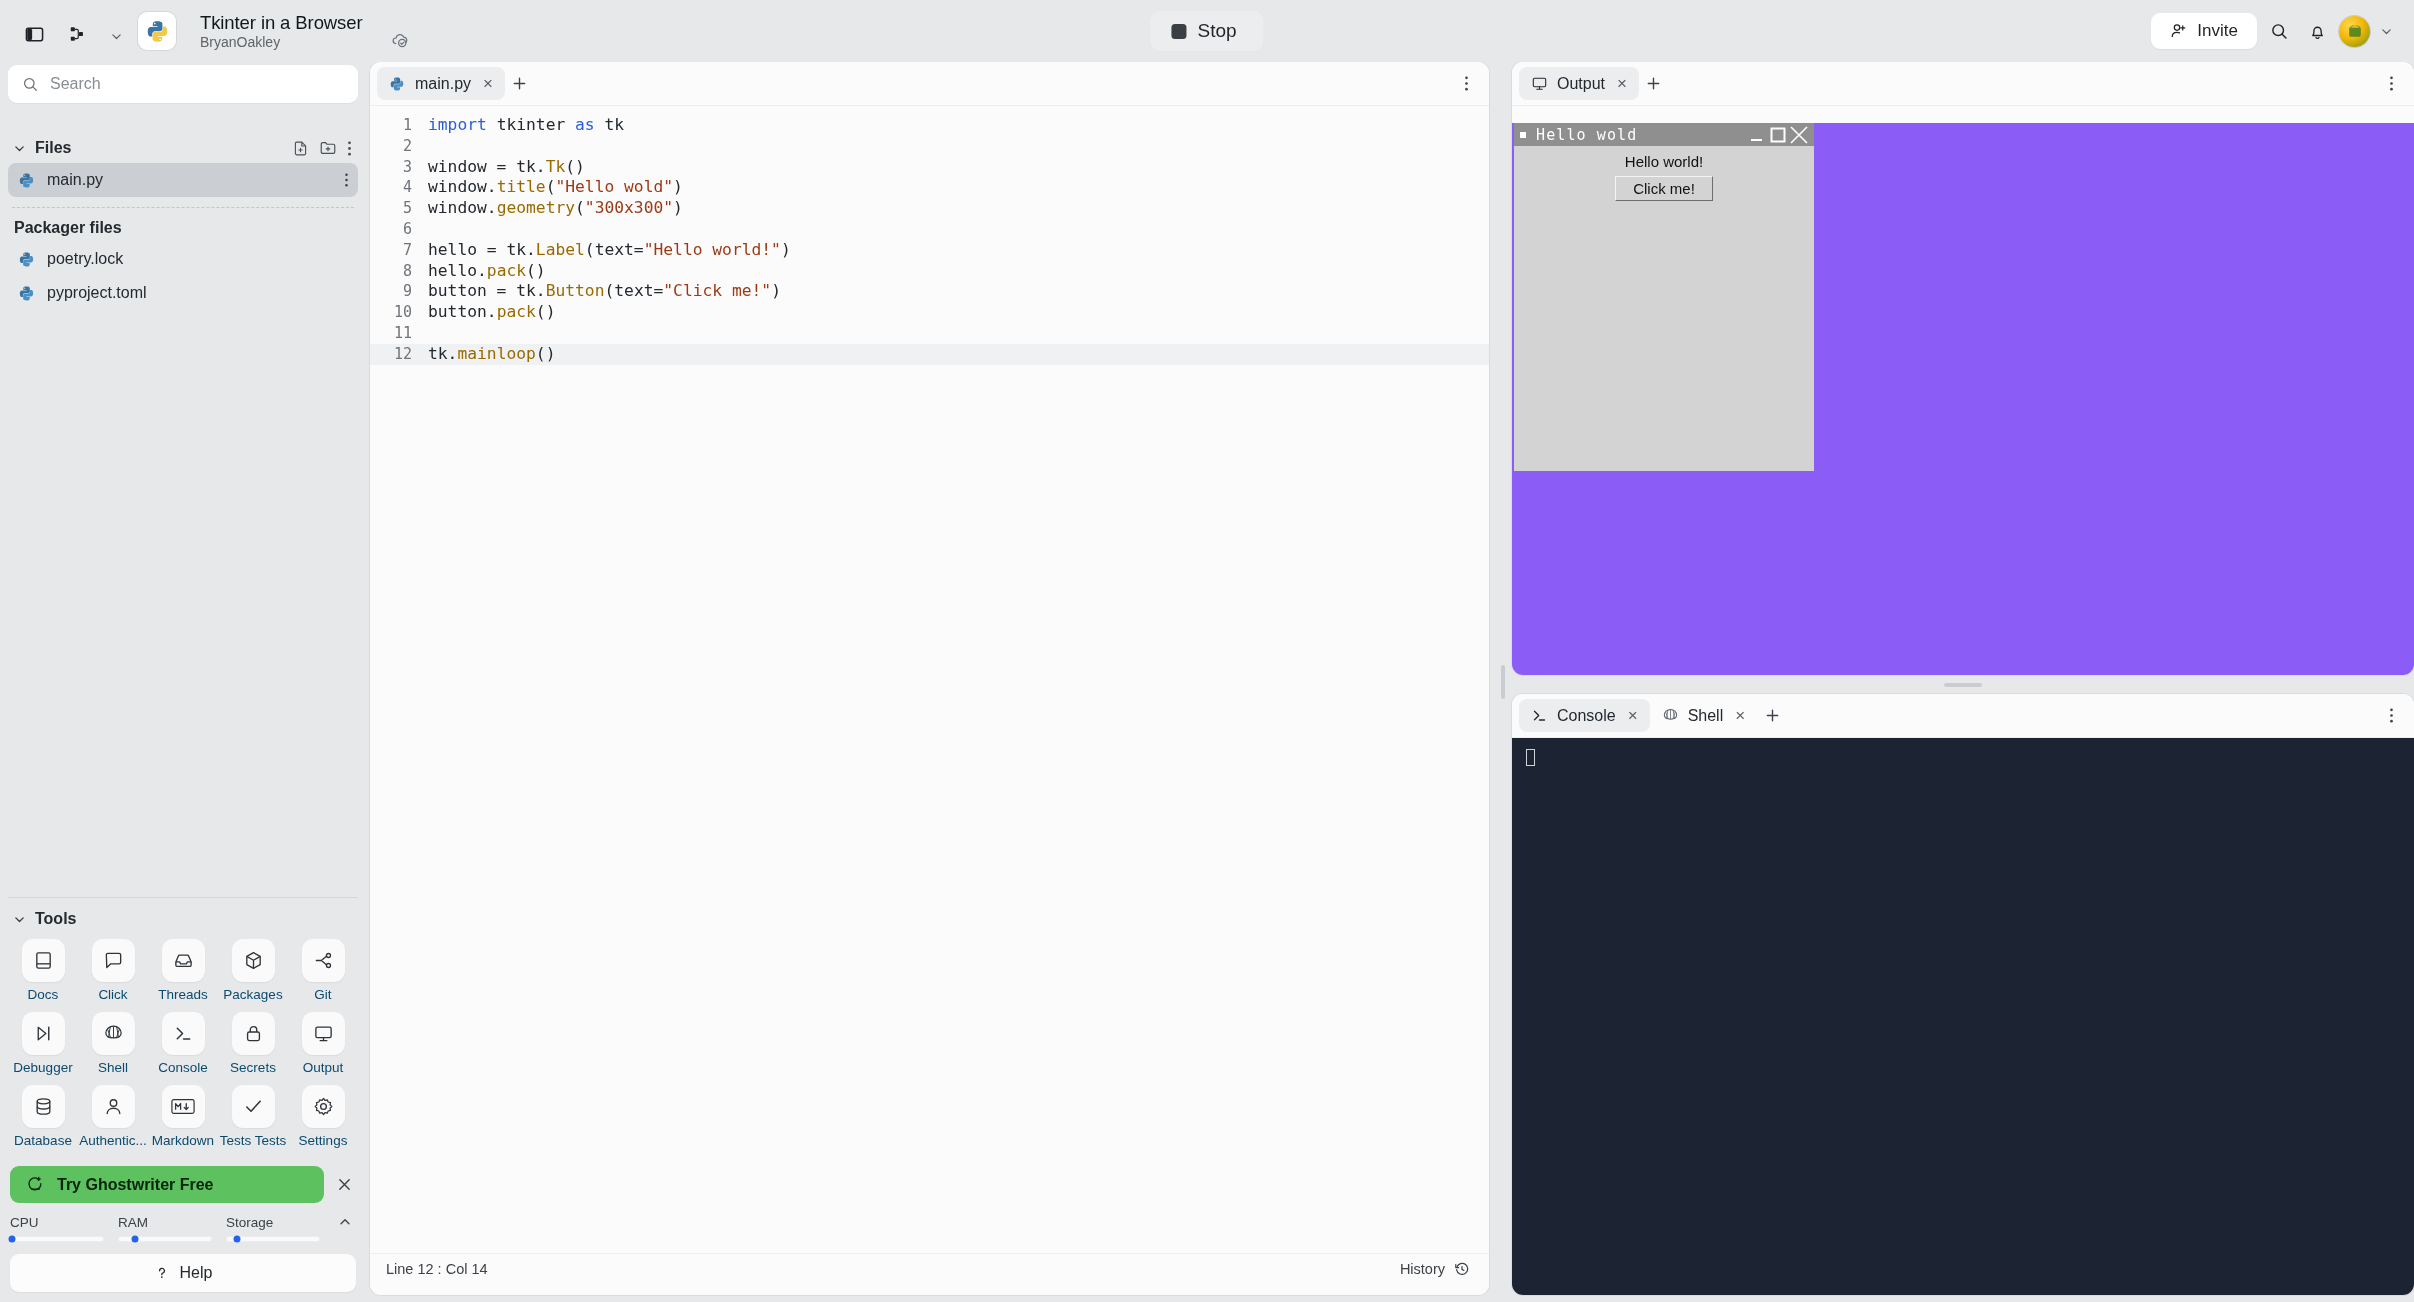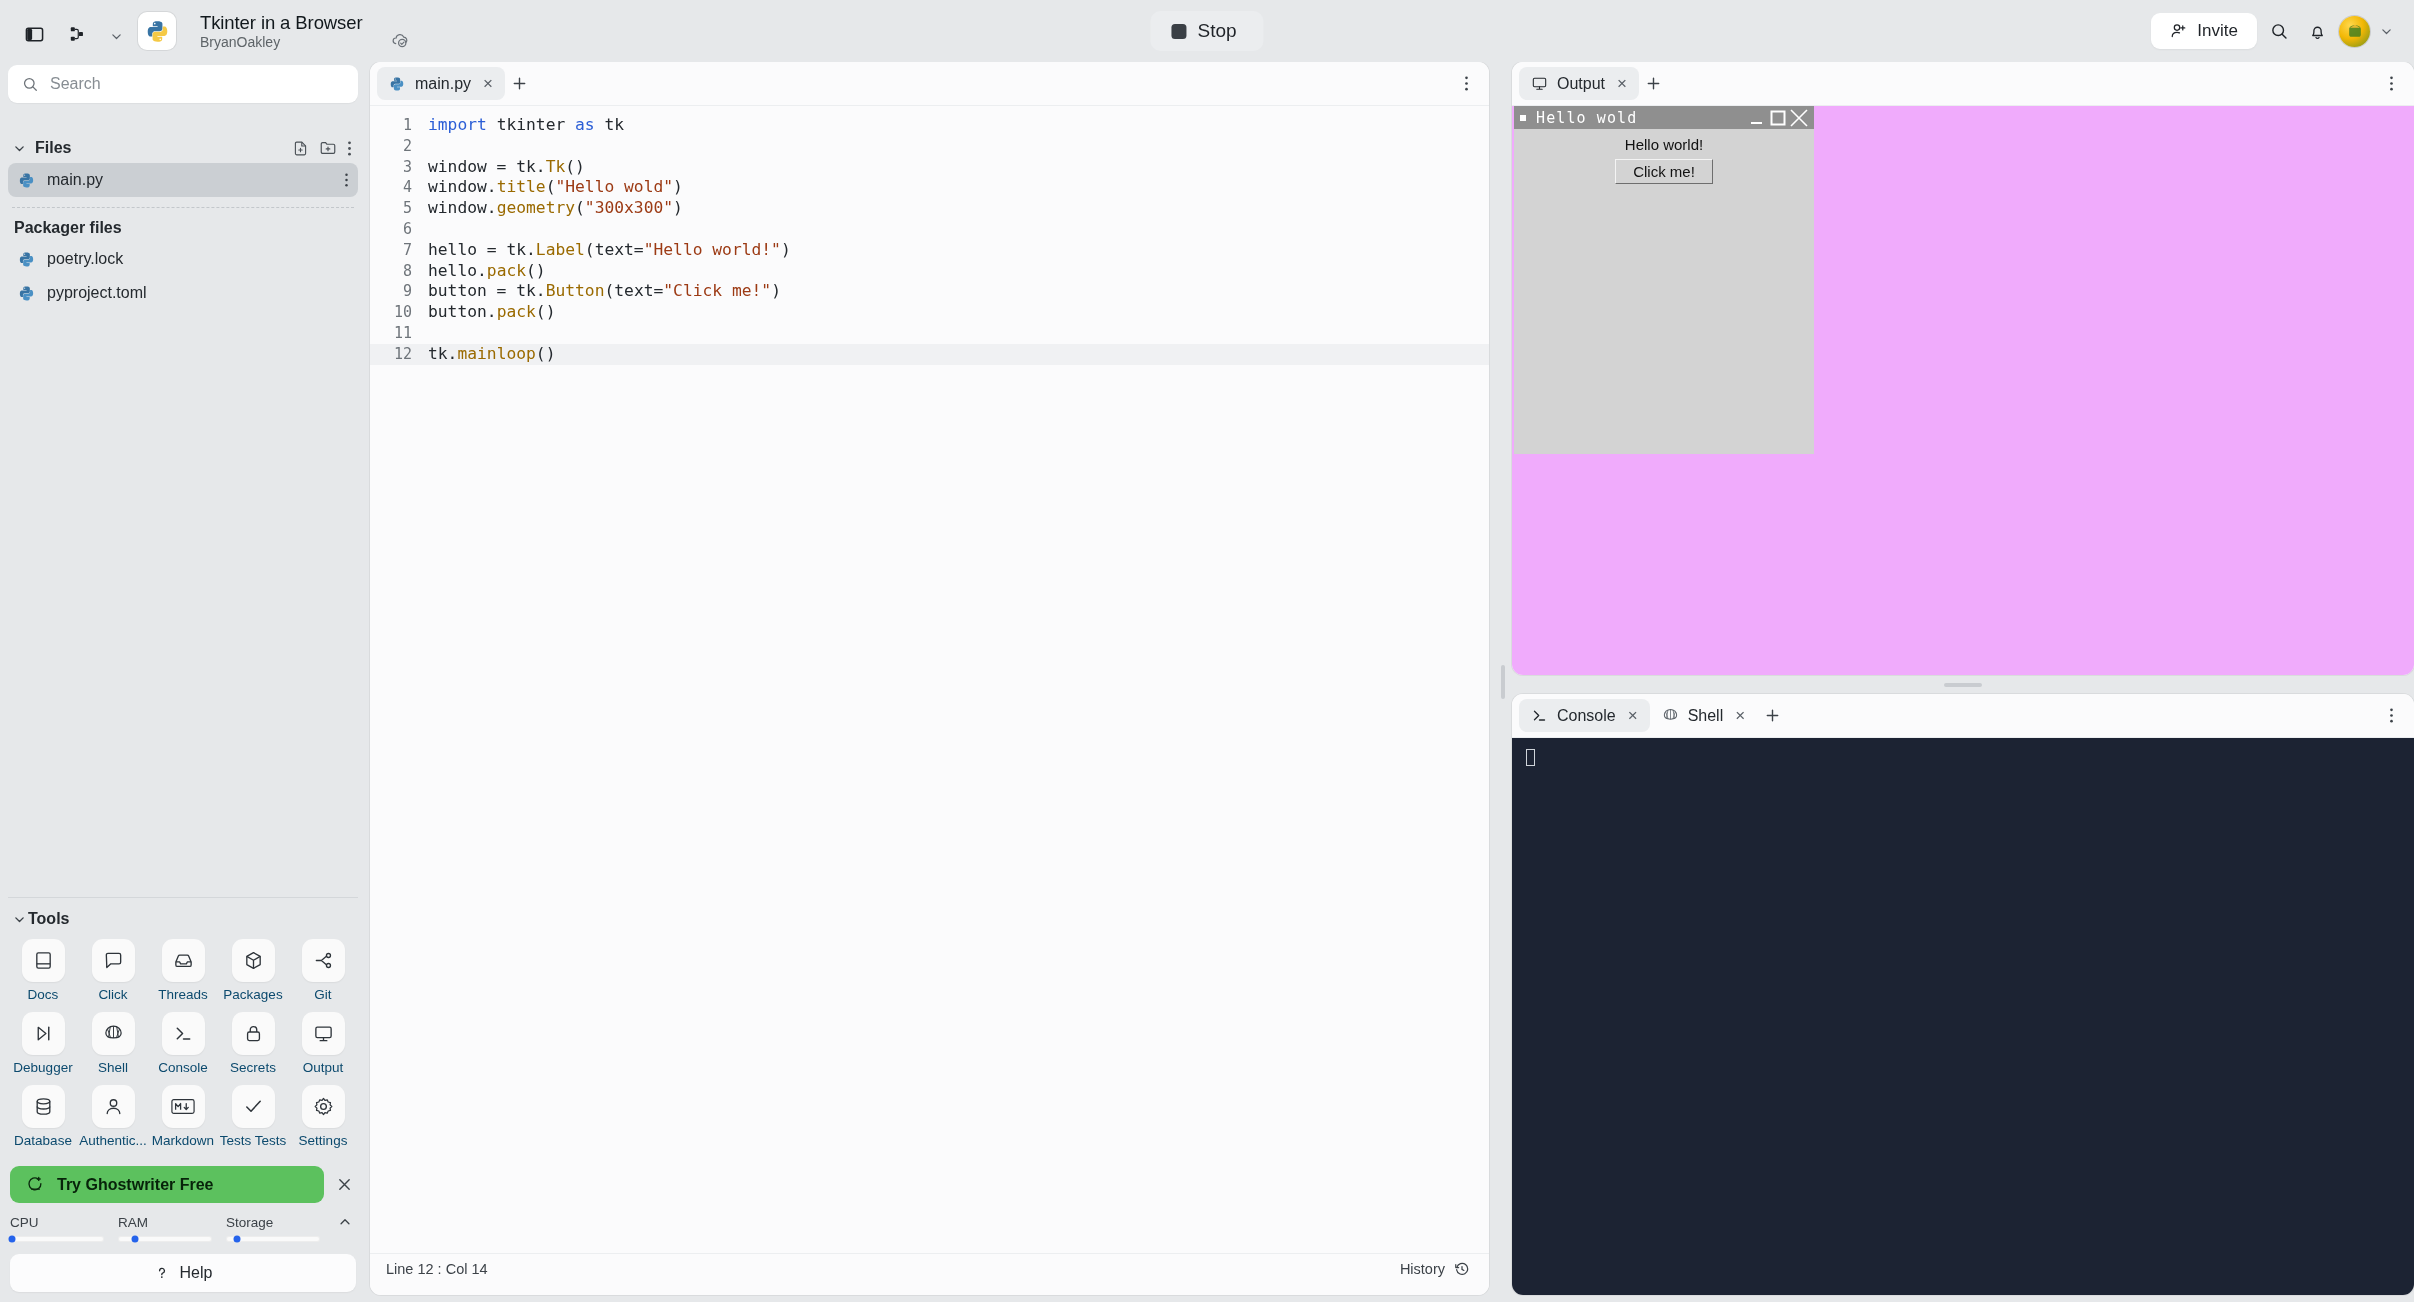--- a/index.html
+++ b/index.html
@@ -109,21 +109,21 @@
   .file-row.selected { background: #cbcfd3; }
   .file-row .dots { margin-left: auto; color:#3c4248; display:flex; }
   .pyicon { flex: 0 0 17px; display:flex; }
 
   .divider-dash { height: 1px; margin: 10px 4px 9px 4px; border-top: 1px dashed #c3c7cb; }
   .pkg-title { font-size: 16px; font-weight: 700; color: #24292e; padding: 2px 0 5px 6px; }
 
   .sb-spacer { flex: 1 1 auto; min-height: 0; }
 
   .tools-wrap { border-top: 1px solid #d4d7da; padding-top: 10px; }
-  .tools-head { display:flex; align-items:center; gap:2px; padding: 2px 5px 10px 5px; }
+  .tools-head { display:flex; align-items:center; gap:9px; padding: 2px 5px 10px 5px; }
   .tools-grid { display: grid; grid-template-columns: repeat(5, 1fr); row-gap: 5px; }
   .tool {
     display: flex; flex-direction: column; align-items: center; gap: 5px;
     cursor: pointer; padding: 1px 0 4px;
   }
   .tool-ico {
     width: 43px; height: 43px; background: #fafafa; border-radius: 11px;
     display: flex; align-items: center; justify-content: center; color: #2e343a;
     box-shadow: 0 1px 1.5px rgba(0,0,0,.06);
   }
@@ -211,21 +211,21 @@
     background: #fbfbfc; border-radius: 11px;
     box-shadow: 0 0 0 1px rgba(0,0,0,.055);
     overflow: hidden; display: flex; flex-direction: column;
     min-height: 0;
   }
   .panel-out { flex: 0 0 613px; margin-bottom: 0; }
   .hsplit { height: 19px; flex: 0 0 19px; display: flex; align-items: center; justify-content: center; cursor: row-resize; }
   .hsplit .grip { width: 38px; height: 4px; background: #c9ccd0; border-radius: 3px; }
   .panel-con { flex: 1 1 auto; margin-bottom: 7px; }
 
-  .vnc { flex: 1; background: #f0abfc; position: relative; overflow: hidden; }
+  .vnc { flex: 1; background: #8b5cf6; position: relative; overflow: hidden; margin-top: 17px; }
 
   .tkwin {
     position: absolute; left: 2px; top: 0px;
     width: 300px; height: 348px;
     background: #d3d3d3;
     font-family: "DejaVu Sans Mono", monospace;
   }
   .tk-title {
     height: 23px; background: #8f8f8f; display: flex; align-items: center;
     padding: 0 4px 0 6px; color: #fff; font-size: 15px; letter-spacing: 1.1px;

